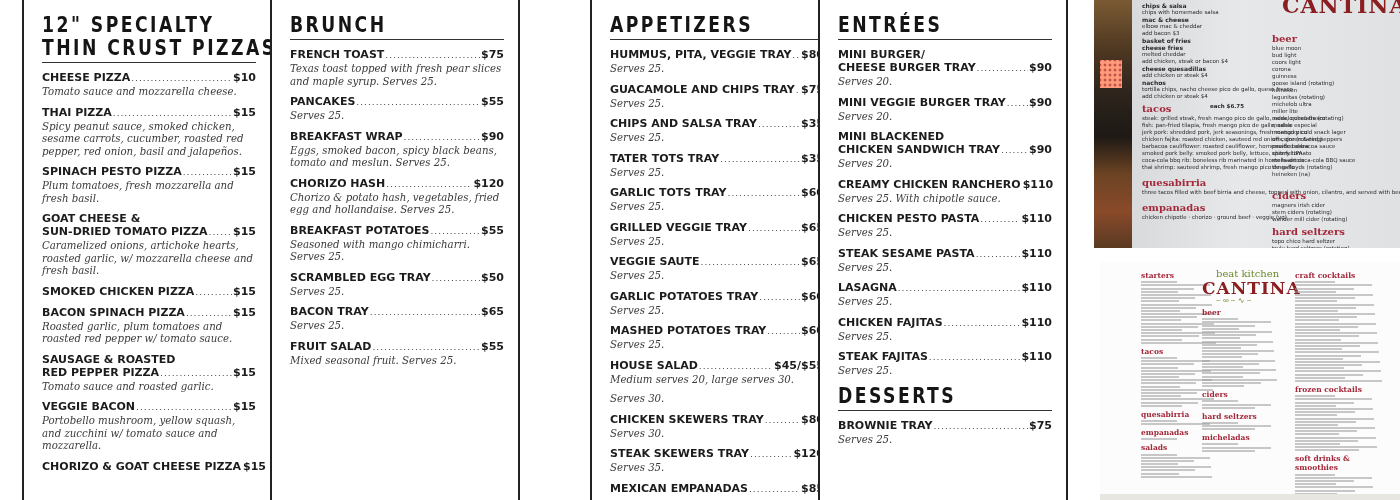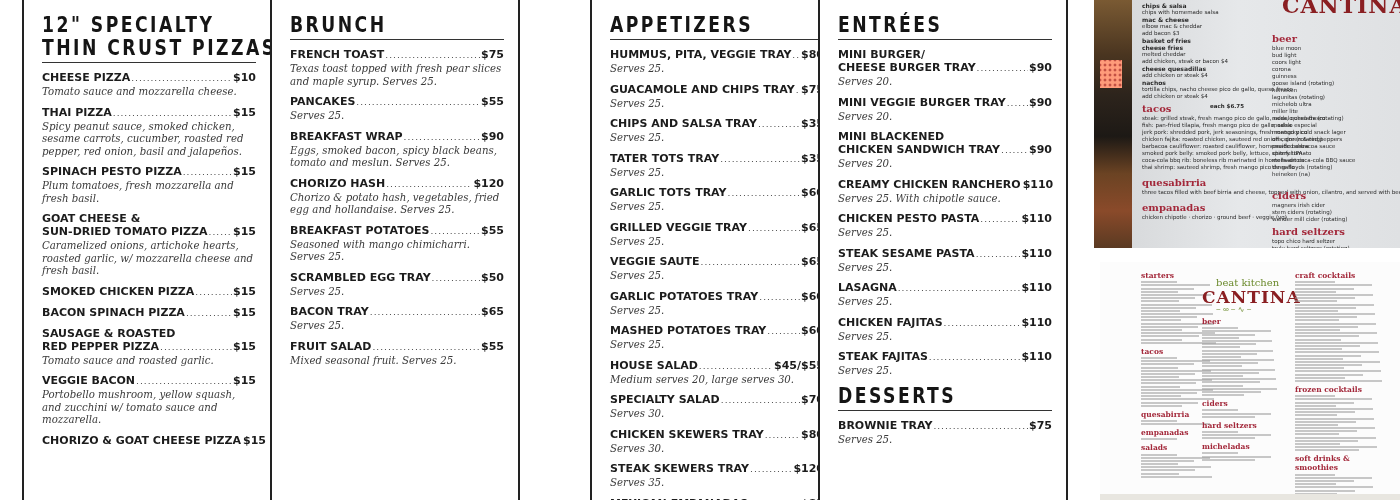--- a/index.html
+++ b/index.html
@@ -71,21 +71,21 @@
     font-weight: bold; font-size: 22px; color: #8a1f22; letter-spacing: 1px;
   }
 
   
   .flatmenu {
     position: absolute; left: 1100px; top: 262px; width: 300px; height: 238px;
     background: #fcfcfc; overflow: hidden; padding: 6px 0 0 10px;
   }
   .fm-col { position: absolute; top: 6px; }
   .fm-head { font-family: "DejaVu Serif", serif; font-weight: bold; color: #a3283a; font-size: 7.5px; line-height: 9px; margin-top: 3px; }
-  .fm-brand1 { font-family: "DejaVu Serif", serif; font-size: 10px; color: #6b8a2c; line-height: 11px; margin-top: 9px; }
+  .fm-brand1 { font-family: "DejaVu Serif", serif; font-size: 10px; color: #6b8a2c; line-height: 11px; }
   .fm-brand2 { font-family: "DejaVu Serif", serif; font-weight: bold; font-size: 17px; color: #8a1f22; letter-spacing: 1px; line-height: 18px; }
   .fm-flourish { font-size: 8px; color: #6b8a2c; line-height: 8px; }
   .fm-foot { position: absolute; left: 0; bottom: 0; width: 300px; height: 6px; background: #e8e6e0; }
 </style>
 </head>
 <body>
 
 <div class="panel" style="left:22px; width:250px;">
   <div class="panel-inner" id="pizza-panel">
     <div class="section-title">12" SPECIALTY</div>
@@ -131,20 +131,21 @@
             <span class="dots"></span>
             <span class="price">$15</span>
           </div>
         </div>
         <div class="item">
           <div class="item-head">
             <span class="item-name-wrap">BACON SPINACH PIZZA</span>
             <span class="dots"></span>
             <span class="price">$15</span>
           </div>
+          <div class="item-desc">Roasted garlic, plum tomatoes and roasted red pepper w/ tomato sauce.</div>
         </div>
         <div class="item">
           <div class="item-name-line1">SAUSAGE &amp; ROASTED</div>
           <div class="item-head">
             <span class="item-name-wrap">RED PEPPER PIZZA</span>
             <span class="dots"></span>
             <span class="price">$15</span>
           </div>
           <div class="item-desc">Tomato sauce and roasted garlic.</div>
         </div>
@@ -319,25 +320,20 @@
         </div>
         <div class="item">
           <div class="item-head">
             <span class="item-name-wrap">HOUSE SALAD</span>
             <span class="dots"></span>
             <span class="price">$45/$55</span>
           </div>
           <div class="item-desc">Medium serves 20, large serves 30.</div>
         </div>
         <div class="item">
-          <div class="item-head">
-            <span class="item-name-wrap">SPECIALTY SALAD</span>
-            <span class="dots"></span>
-            <span class="price">$70</span>
-          </div>
           <div class="item-desc">Serves 30.</div>
         </div>
         <div class="item">
           <div class="item-head">
             <span class="item-name-wrap">CHICKEN SKEWERS TRAY</span>
             <span class="dots"></span>
             <span class="price">$80</span>
           </div>
           <div class="item-desc">Serves 30.</div>
         </div>

